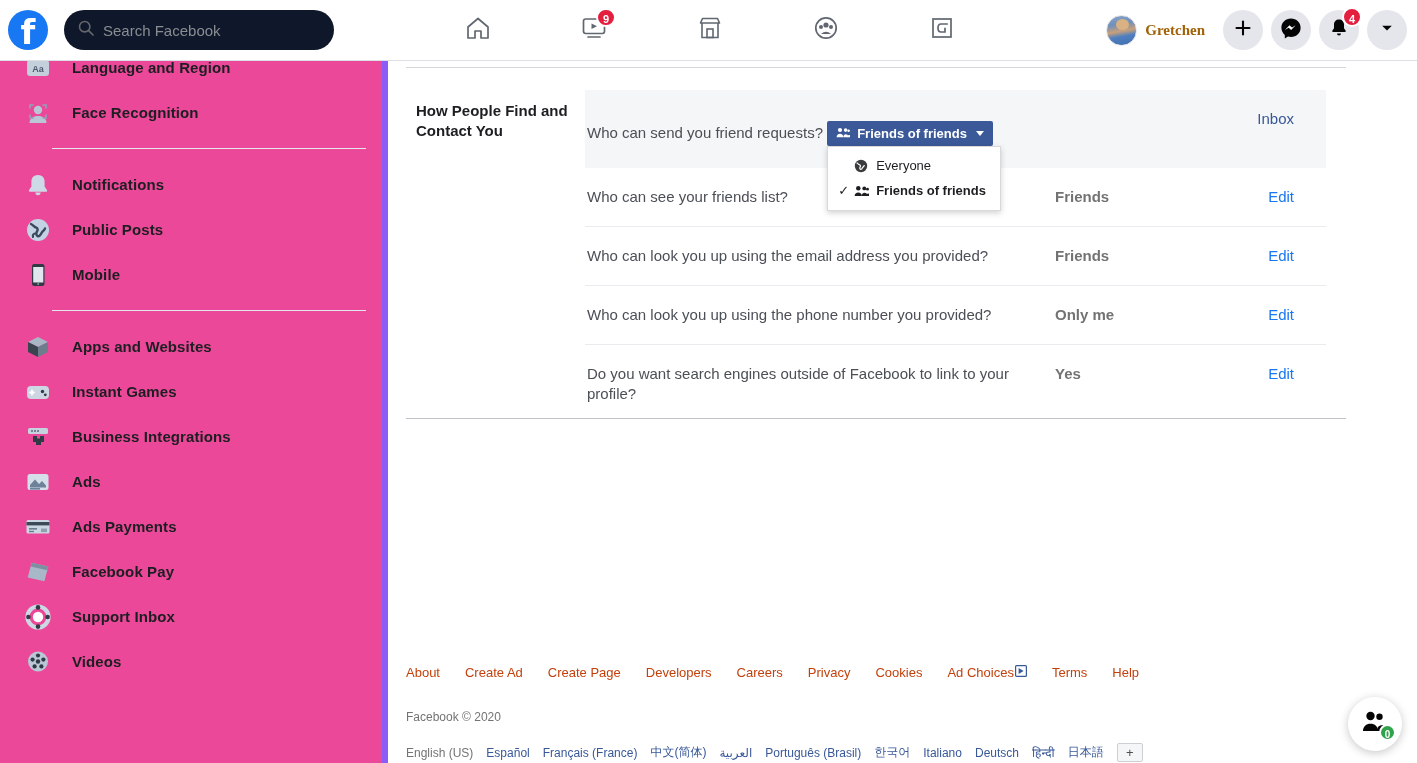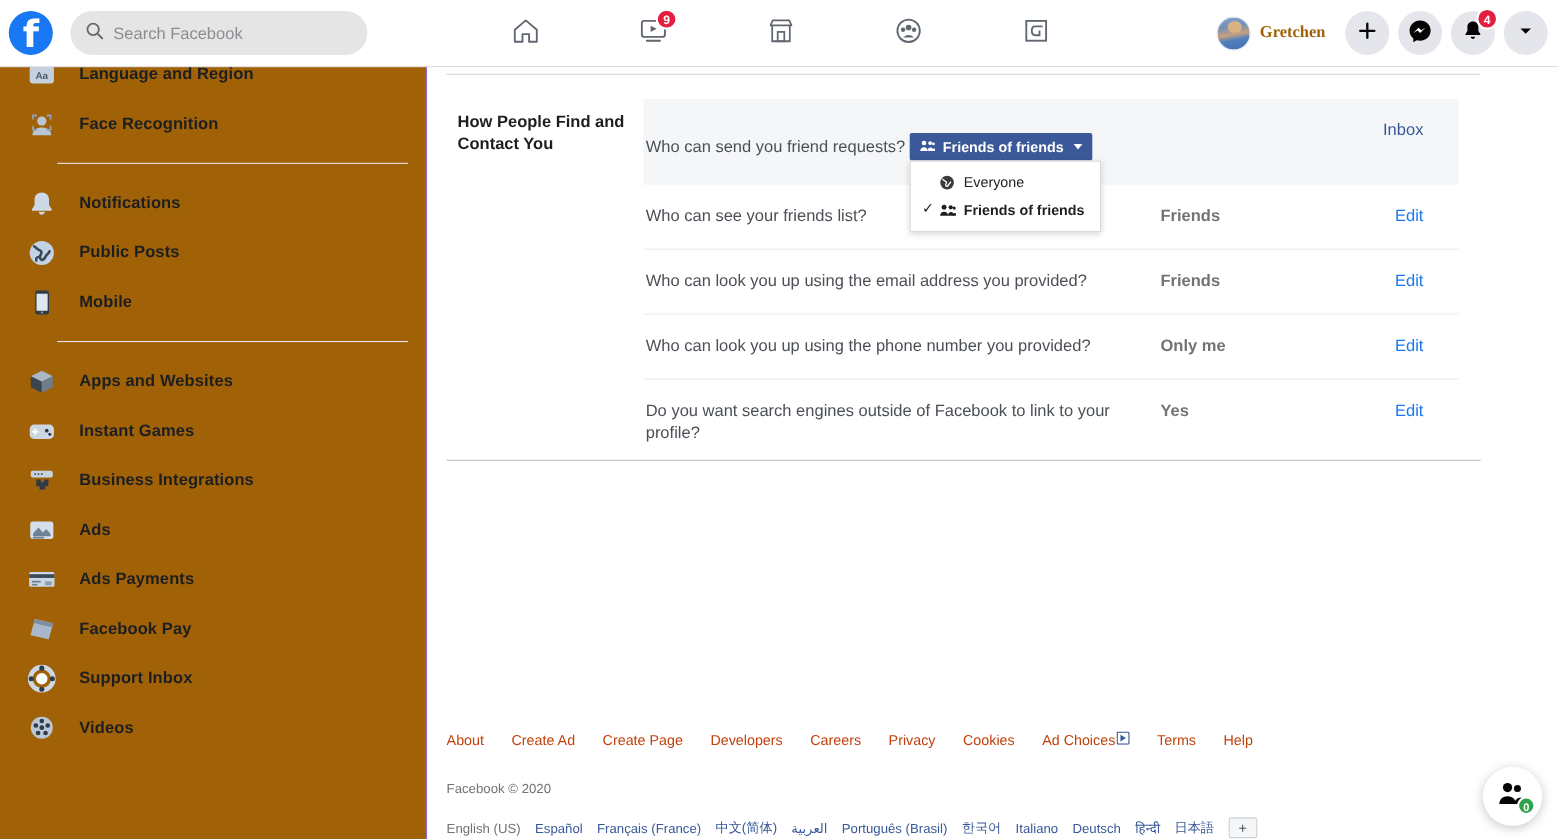--- a/index.html
+++ b/index.html
@@ -22,21 +22,21 @@
     background:#1877f2; margin-left:8px; flex:0 0 auto;
     position:relative;
   }
   .fb-logo .f{
     position:absolute; left:0; top:0; width:40px; height:40px;
     color:#fff; font-size:34px; font-weight:bold; font-family:"DejaVu Sans", sans-serif;
     text-align:center; line-height:44px;
   }
   .search-wrap{
     margin-left:16px; width:270px; height:40px; border-radius:20px;
-    background:#e5e5e5; display:flex; align-items:center; padding:4px 14px;
+    background:#0f172a; display:flex; align-items:center; padding:4px 14px;
     flex:0 0 auto;
   }
   .search-ico{ flex:0 0 auto; margin-right:9px; }
   .search-input{
     border:none; outline:none; background:transparent;
     font-family:"Liberation Sans", sans-serif; font-size:15px; color:#65676b;
     width:100%;
   }
   .search-input::placeholder{ color:#8a8d91; }
 
@@ -81,21 +81,21 @@
   .circ-badge{
     position:absolute; top:-3px; right:-3px;
     min-width:20px; height:20px; border-radius:10px; background:#e41e3f;
     color:#fff; font-size:11px; font-weight:bold; line-height:20px;
     text-align:center; padding:0 5px; border:2px solid #fff;
   }
 
   
   .sidebar{
     position:absolute; left:0; top:45px; width:388px; height:718px;
-    background:#a16207; border-right:1px solid #8b5cf6; overflow:hidden;
+    background:#ec4899; border-right:6px solid #8b5cf6; overflow:hidden;
   }
   .side-item{
     display:flex; align-items:center; height:45px; padding-left:72px;
     cursor:pointer; position:relative;
   }
   .side-ico{
     position:absolute; left:24px; top:50%; transform:translateY(-50%);
     width:28px; height:28px; flex:0 0 auto;
   }
   .side-label{

